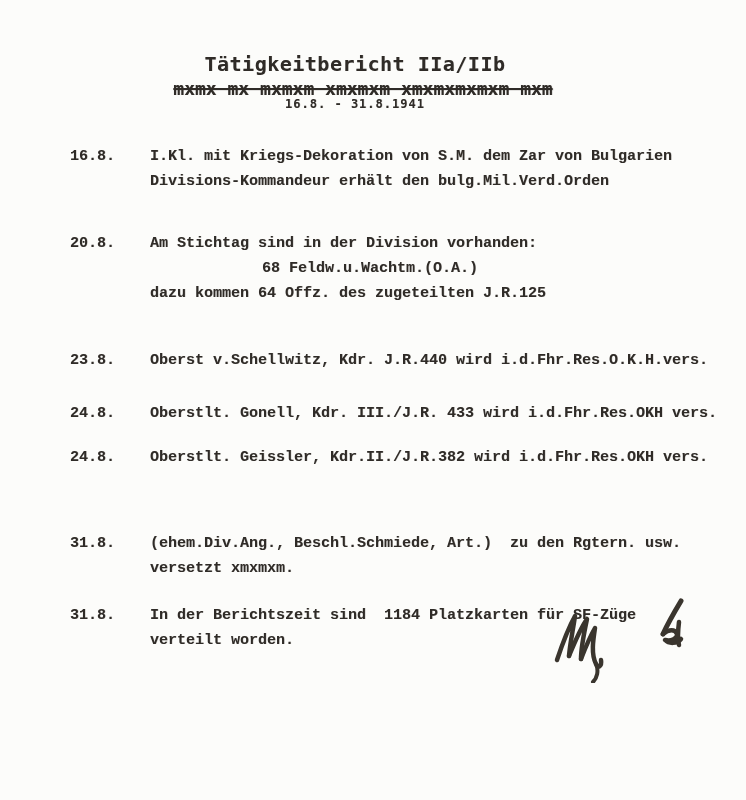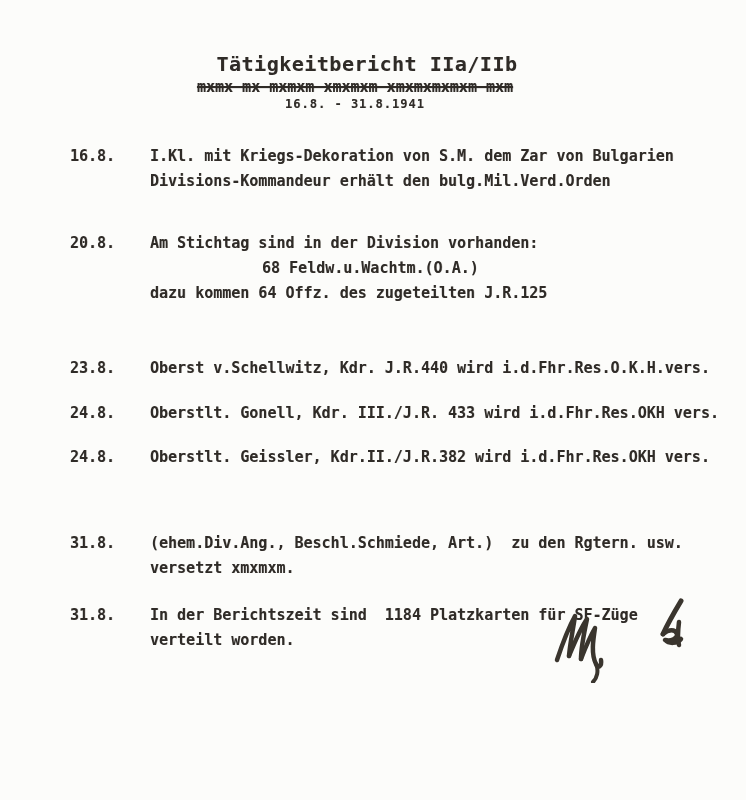--- a/index.html
+++ b/index.html
@@ -8,26 +8,26 @@
     width: 746px;
     height: 800px;
     background: #fcfcfa;
     font-family: "DejaVu Sans Mono", "Liberation Mono", monospace;
     font-weight: bold;
     color: #2f2b27;
     overflow: hidden;
     text-shadow: 0.4px 0.4px 0 rgba(46,41,34,0.30);
   }
   .header { position: absolute; top: 0; left: 0; width: 710px; text-align: center; }
-  .title      { position: absolute; top: 52px; left: 0; width: 100%; font-size: 20px; letter-spacing: 0.5px; margin-left: 12px; }
-  .struck     { position: absolute; top: 78px; left: 0; width: 100%; font-size: 15px;
+  .title      { position: absolute; top: 52px; left: 0; width: 100%; font-size: 20px; letter-spacing: 0.5px; }
+  .struck     { position: absolute; top: 78px; left: 8px; width: 100%; font-size: 18px;
                 text-decoration: line-through; text-decoration-thickness: 2px; letter-spacing: 0; }
   .daterange  { position: absolute; top: 97px; left: 0; width: 100%; font-size: 12px; letter-spacing: 1px; }
 
-  .entry { position: absolute; left: 70px; display: flex; font-size: 15px; line-height: 25px; }
+  .entry { position: absolute; left: 70px; display: flex; font-size: 15px; line-height: 25px; font-family: Liberation Mono, monospace; }
   .edate { width: 80px; flex: none; }
   .elines { flex: none; }
   .ln { white-space: pre; }
   .ind-a { padding-left: 103px; }
   .ind-b { padding-left: 112px; }
 
   .hand { position: absolute; }
   .hand svg path { fill: none; stroke: #3a352e; stroke-linecap: round; stroke-linejoin: round; }
 </style>
 </head>
@@ -51,21 +51,21 @@
 
   <div class="entry" style="top:231px">
     <div class="edate">20.8.</div>
     <div class="elines">
       <div class="ln">Am Stichtag sind in der Division vorhanden:</div>
       <div class="ln ind-b">68 Feldw.u.Wachtm.(O.A.)</div>
       <div class="ln">dazu kommen 64 Offz. des zugeteilten J.R.125</div>
     </div>
   </div>
 
-  <div class="entry" style="top:356px">
+  <div class="entry" style="top:348px">
     <div class="edate">23.8.</div>
     <div class="elines">
       <div class="ln">Oberst v.Schellwitz, Kdr. J.R.440 wird i.d.Fhr.Res.O.K.H.vers.</div>
     </div>
   </div>
 
   <div class="entry" style="top:401px">
     <div class="edate">24.8.</div>
     <div class="elines">
       <div class="ln">Oberstlt. Gonell, Kdr. III./J.R. 433 wird i.d.Fhr.Res.OKH vers.</div>

